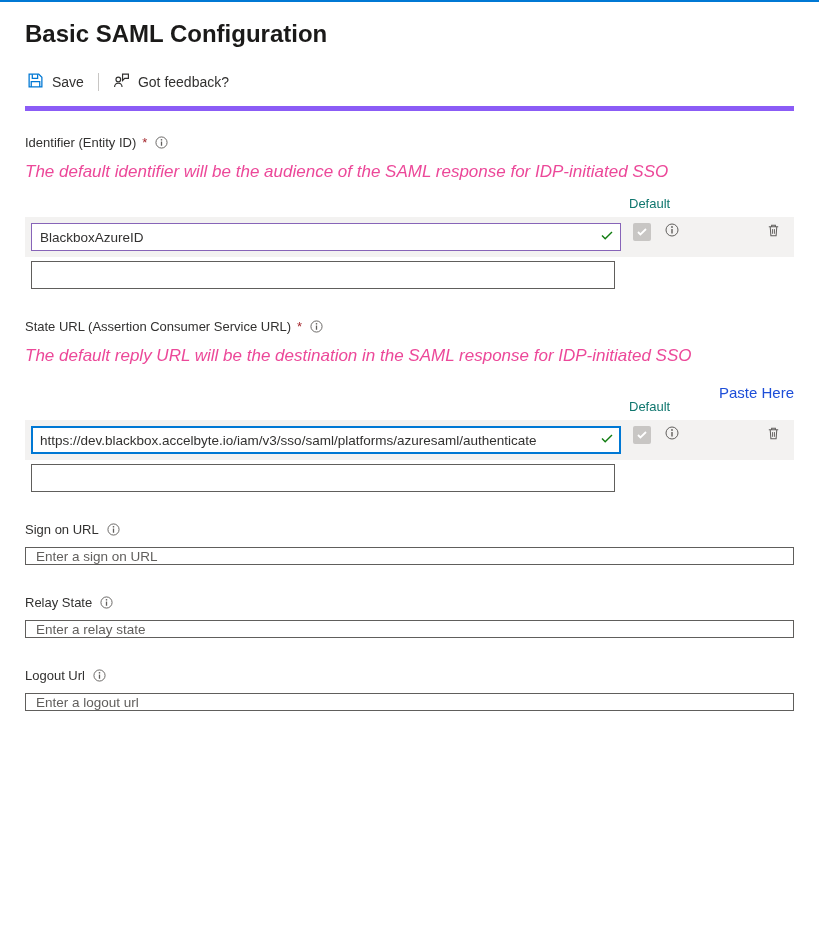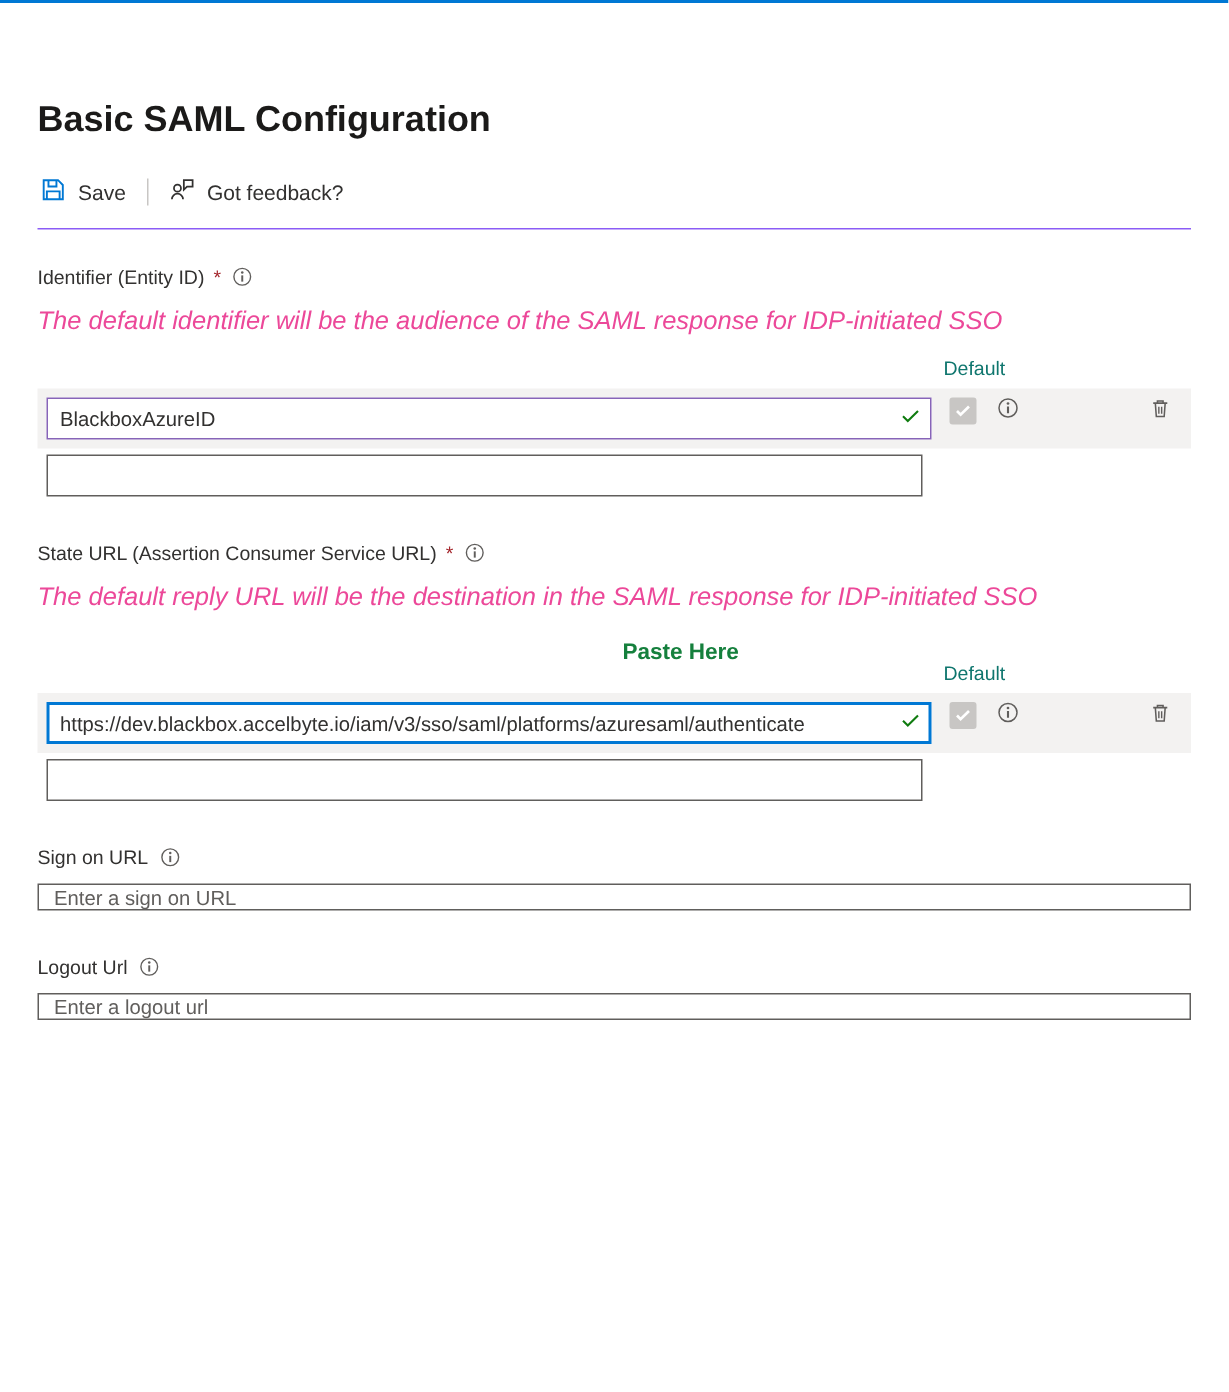--- a/index.html
+++ b/index.html
@@ -6,33 +6,33 @@
   body {
     font-family: "Segoe UI", -apple-system, BlinkMacSystemFont, sans-serif;
     font-size: 14px;
     color: #323130;
     background: #fff;
     width: 819px;
     height: 928px;
     overflow: hidden;
   }
   .topbar { height: 2px; background: #0078d4; }
-  .container { padding: 0 25px; margin-top: 46px; }
+  .container { padding: 0 25px; }
   .page-title {
     font-size: 24px;
     font-weight: 600;
     color: #1b1a19;
     padding: 18px 0 14px;
   }
   .toolbar {
     display: flex;
     align-items: center;
     gap: 4px;
     padding: 6px 0 10px;
-    border-bottom: 1px solid #8b5cf6;
+    border-bottom: 5px solid #8b5cf6;
     margin-bottom: 24px;
   }
   .toolbar-btn {
     display: inline-flex;
     align-items: center;
     gap: 8px;
     background: none;
     border: none;
     cursor: pointer;
     font-size: 14px;
@@ -137,24 +137,24 @@
     width: 100%;
     height: 18px;
     border: 1px solid #605e5c;
     padding: 0 10px;
     font-size: 13.5px;
     margin-top: 10px;
     outline: none;
   }
   .simple-input::placeholder { color: #605e5c; }
   .annotation {
-    color: #15803d;
-    font-weight: 700;
+    color: #1d4ed8;
+    font-weight: 400;
     font-size: 15px;
-    text-align: left;
+    text-align: right;
     margin-left: 390px;
     margin-top: 18px;
     margin-bottom: -8px;
   }
 </style>
 </head>
 <body>
 
 <div class="topbar"></div>
 
@@ -316,20 +316,33 @@
         <svg width="13" height="13" viewBox="0 0 14 14">
             <circle cx="7" cy="7" r="6" fill="none" stroke="#605e5c" stroke-width="1"></circle>
             <circle cx="7" cy="4" r="0.9" fill="#605e5c"></circle>
             <rect x="6.3" y="6" width="1.4" height="4.5" fill="#605e5c"></rect>
           </svg>
       </span>
     </div>
     <input class="simple-input" type="text" placeholder="Enter a sign on URL" style="">
   </div>
 
+  <div class="section">
+    <div class="section-label">
+      <span>Relay State</span>
+      <span class="info-icon">
+        <svg width="13" height="13" viewBox="0 0 14 14">
+            <circle cx="7" cy="7" r="6" fill="none" stroke="#605e5c" stroke-width="1"></circle>
+            <circle cx="7" cy="4" r="0.9" fill="#605e5c"></circle>
+            <rect x="6.3" y="6" width="1.4" height="4.5" fill="#605e5c"></rect>
+          </svg>
+      </span>
+    </div>
+    <input class="simple-input" type="text" placeholder="Enter a relay state" style="">
+  </div>
 
   <div class="section">
     <div class="section-label">
       <span>Logout Url</span>
       <span class="info-icon">
         <svg width="13" height="13" viewBox="0 0 14 14">
             <circle cx="7" cy="7" r="6" fill="none" stroke="#605e5c" stroke-width="1"></circle>
             <circle cx="7" cy="4" r="0.9" fill="#605e5c"></circle>
             <rect x="6.3" y="6" width="1.4" height="4.5" fill="#605e5c"></rect>
           </svg>

